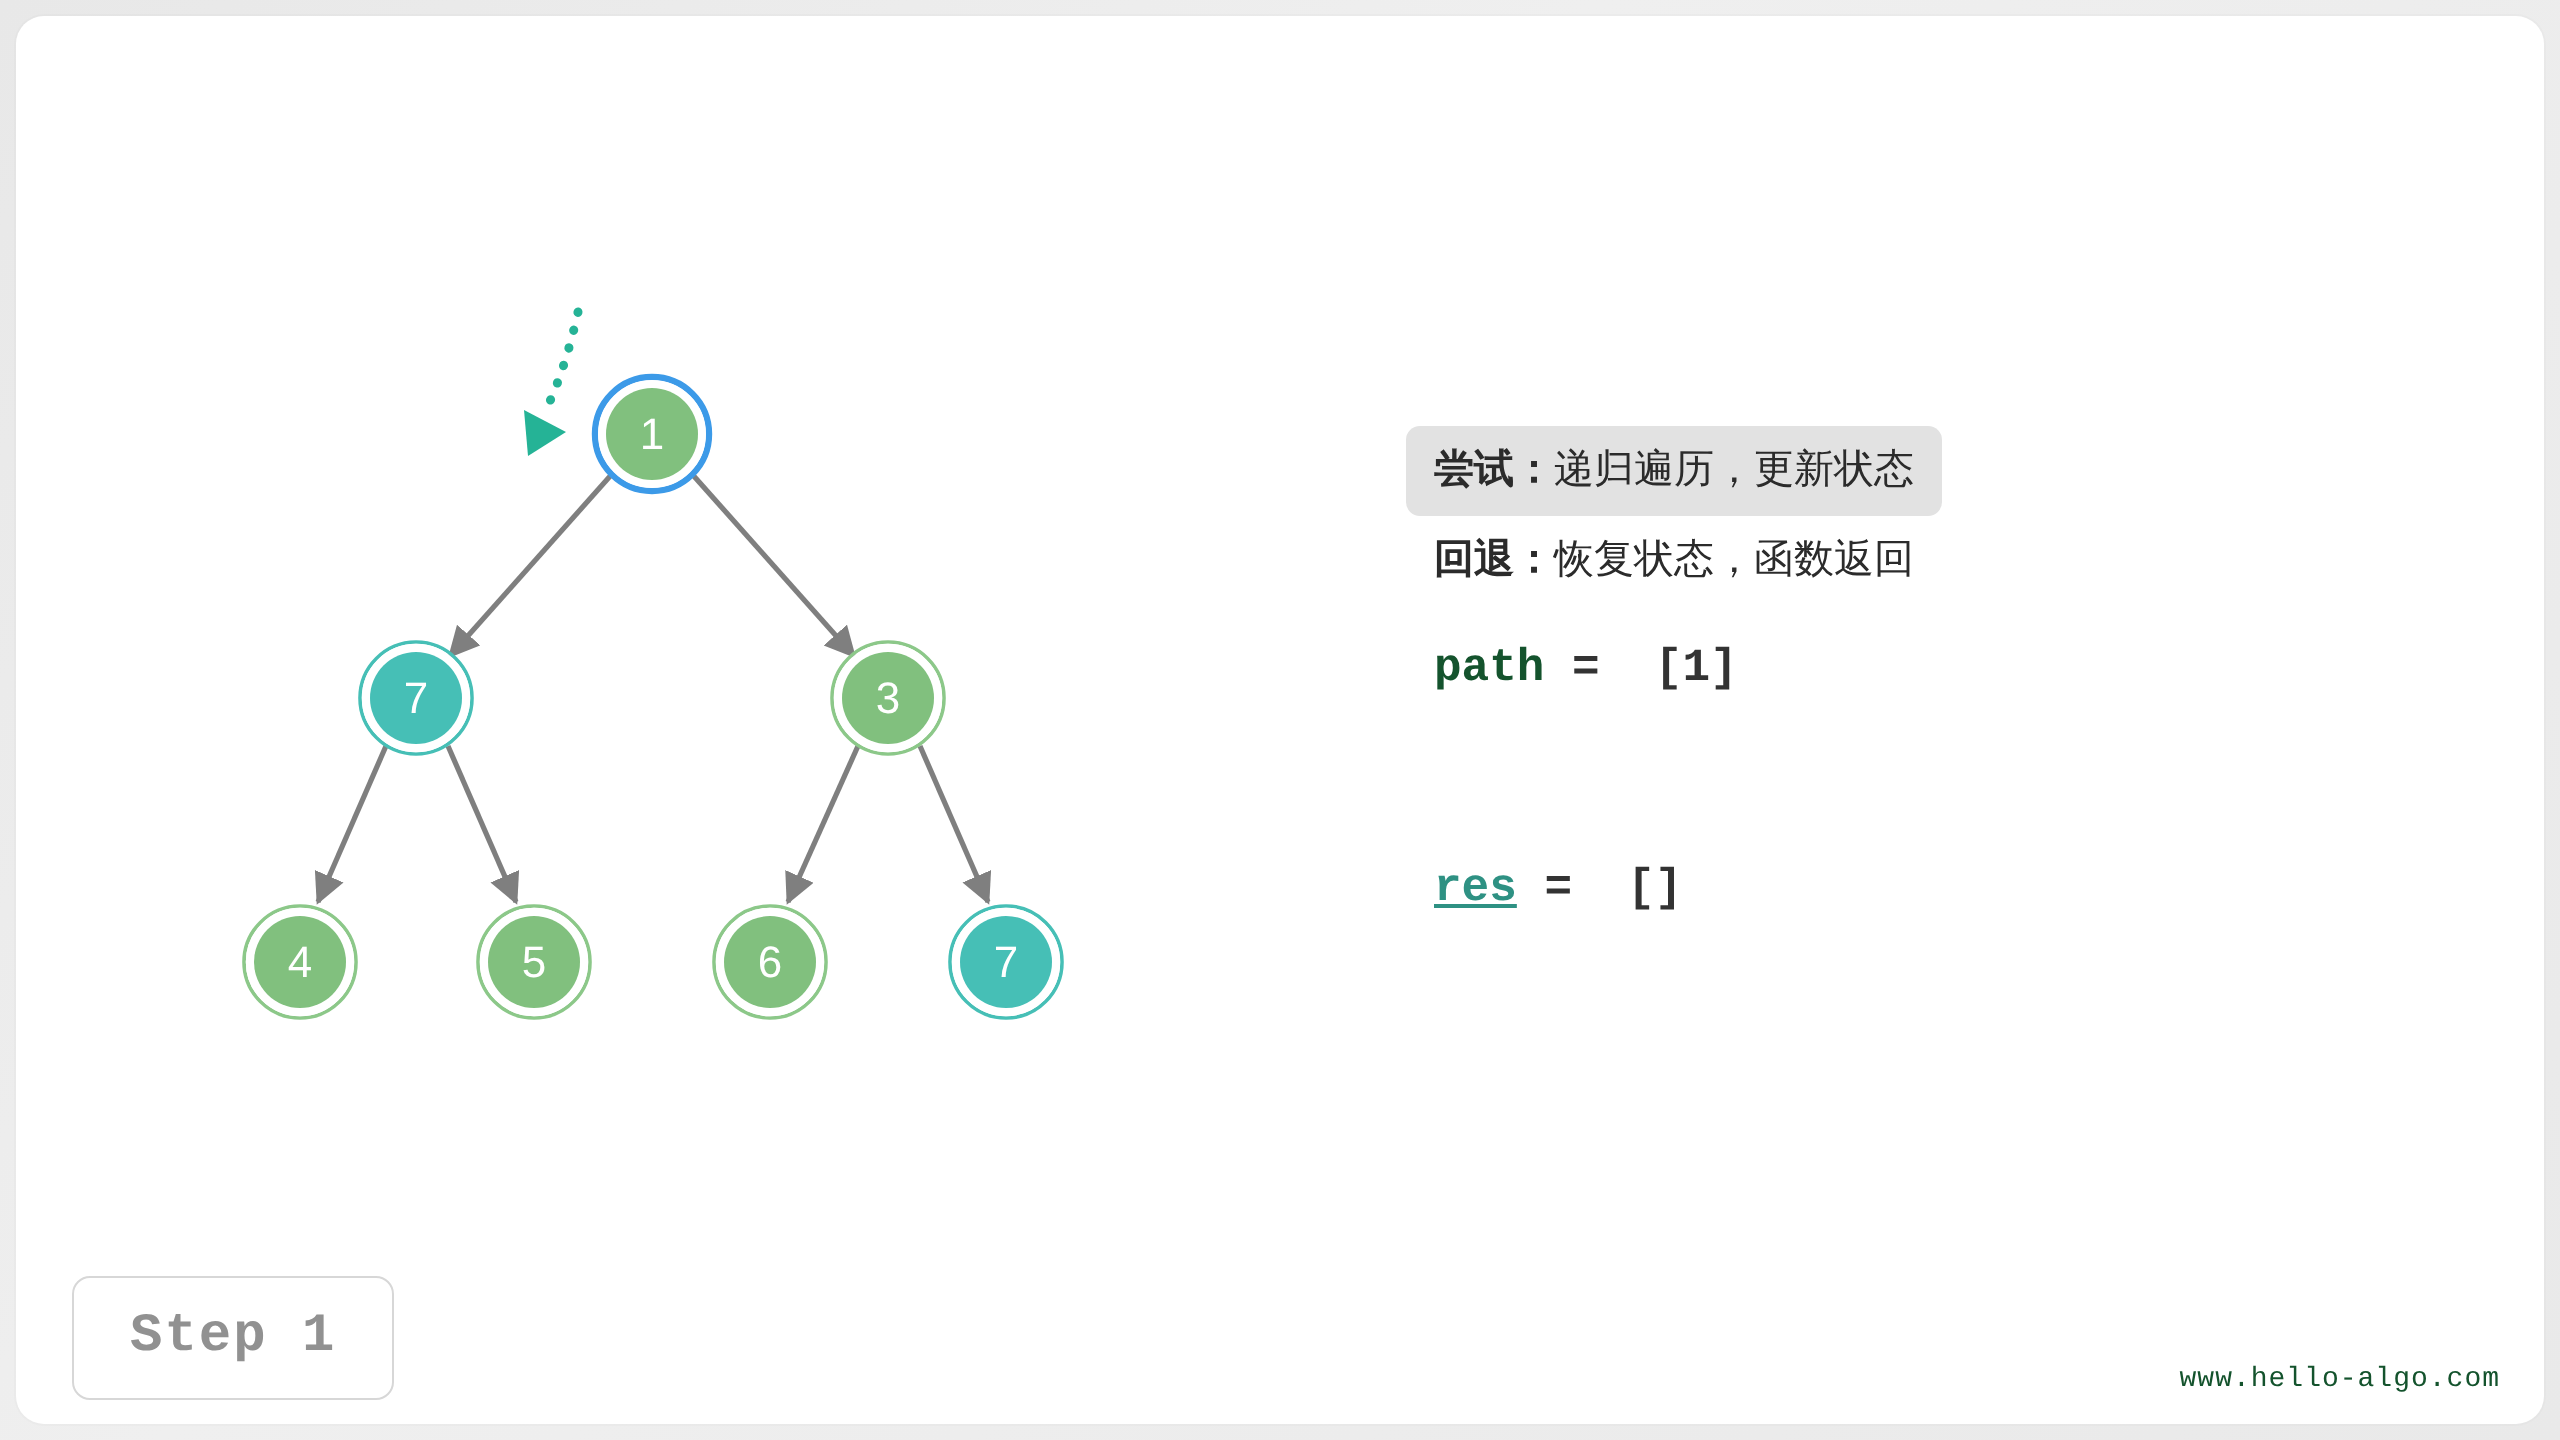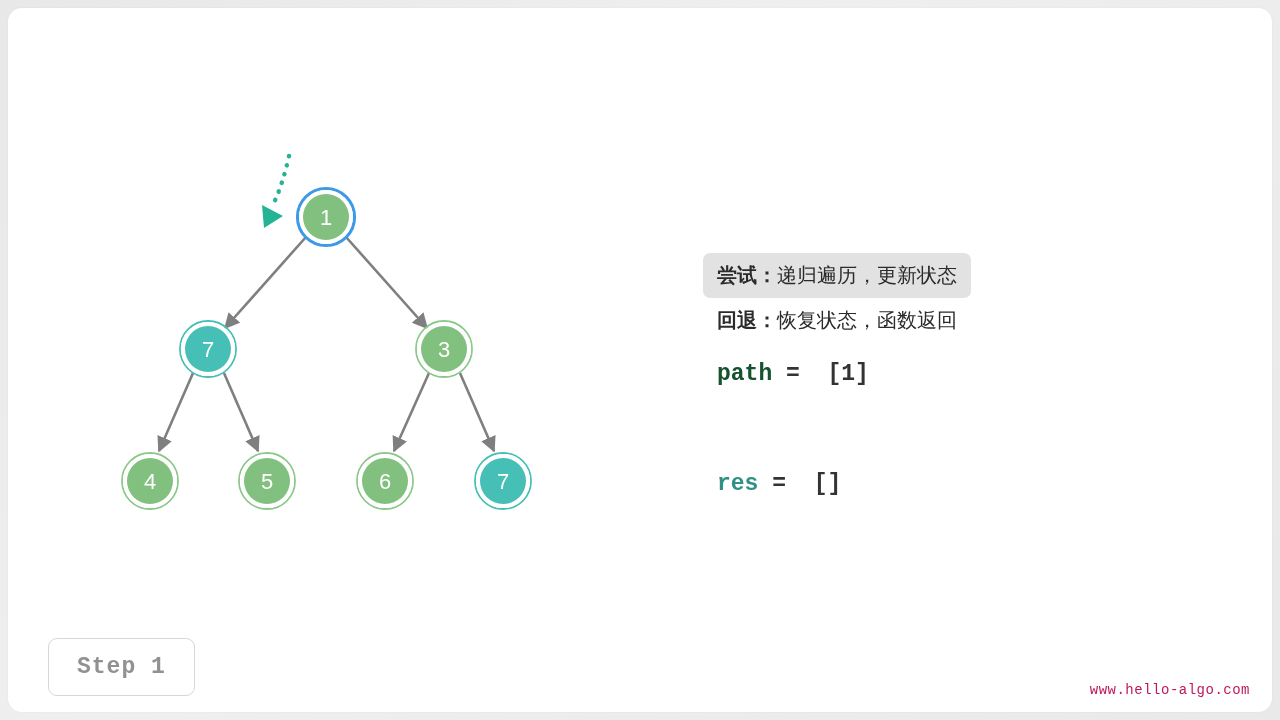--- a/index.html
+++ b/index.html
@@ -55,66 +55,64 @@
     font-size: 20px;
     color: #2b2b2b;
     line-height: 30px;
     padding: 7px 14px 8px 14px;
     display: inline-block;
     white-space: nowrap;
     border-radius: 7px;
   }
   .state-line.highlight {
     background: #e2e2e2;
-    margin-top: 40px;
   }
   .state-line .lbl {
     font-weight: bold;
   }
   .var-line {
     font-family: "Liberation Mono", monospace;
     font-size: 23px;
     font-weight: bold;
     padding-left: 14px;
     white-space: pre;
     line-height: 30px;
   }
   .var-path-name { color: #14532d; }
-  .var-res-name  { color: #2e9183; }
+  .var-res-name  { color: #2e9183; text-decoration: underline; }
   .var-val       { color: #333333; font-weight: bold; }
 
   #row-path { margin-top: 16px; }
   #row-spacer { height: 80px; }
 
   
   #step-badge {
     position: absolute;
     left: 28px;
     top: 630px;
     padding: 15px 28px;
     border: 1px solid #d7d7d7;
     border-radius: 9px;
     background: #ffffff;
     font-family: "Liberation Mono", monospace;
-    font-size: 23px;
+    font-size: 27px;
     font-weight: bold;
     color: #919191;
     letter-spacing: 1px;
     white-space: pre;
-    margin-left: 12px;
   }
 
   
   #watermark {
     position: absolute;
     right: 22px;
     bottom: 14px;
     font-family: "Liberation Mono", monospace;
     font-size: 14px;
-    color: #be185d;
+    color: #14532d;
     letter-spacing: 0.5px;
   }
 </style>
 </head>
 <body>
 
 <div id="root">
   <div id="canvas">
 
     <svg id="tree-svg" viewBox="0 0 1264 704">

